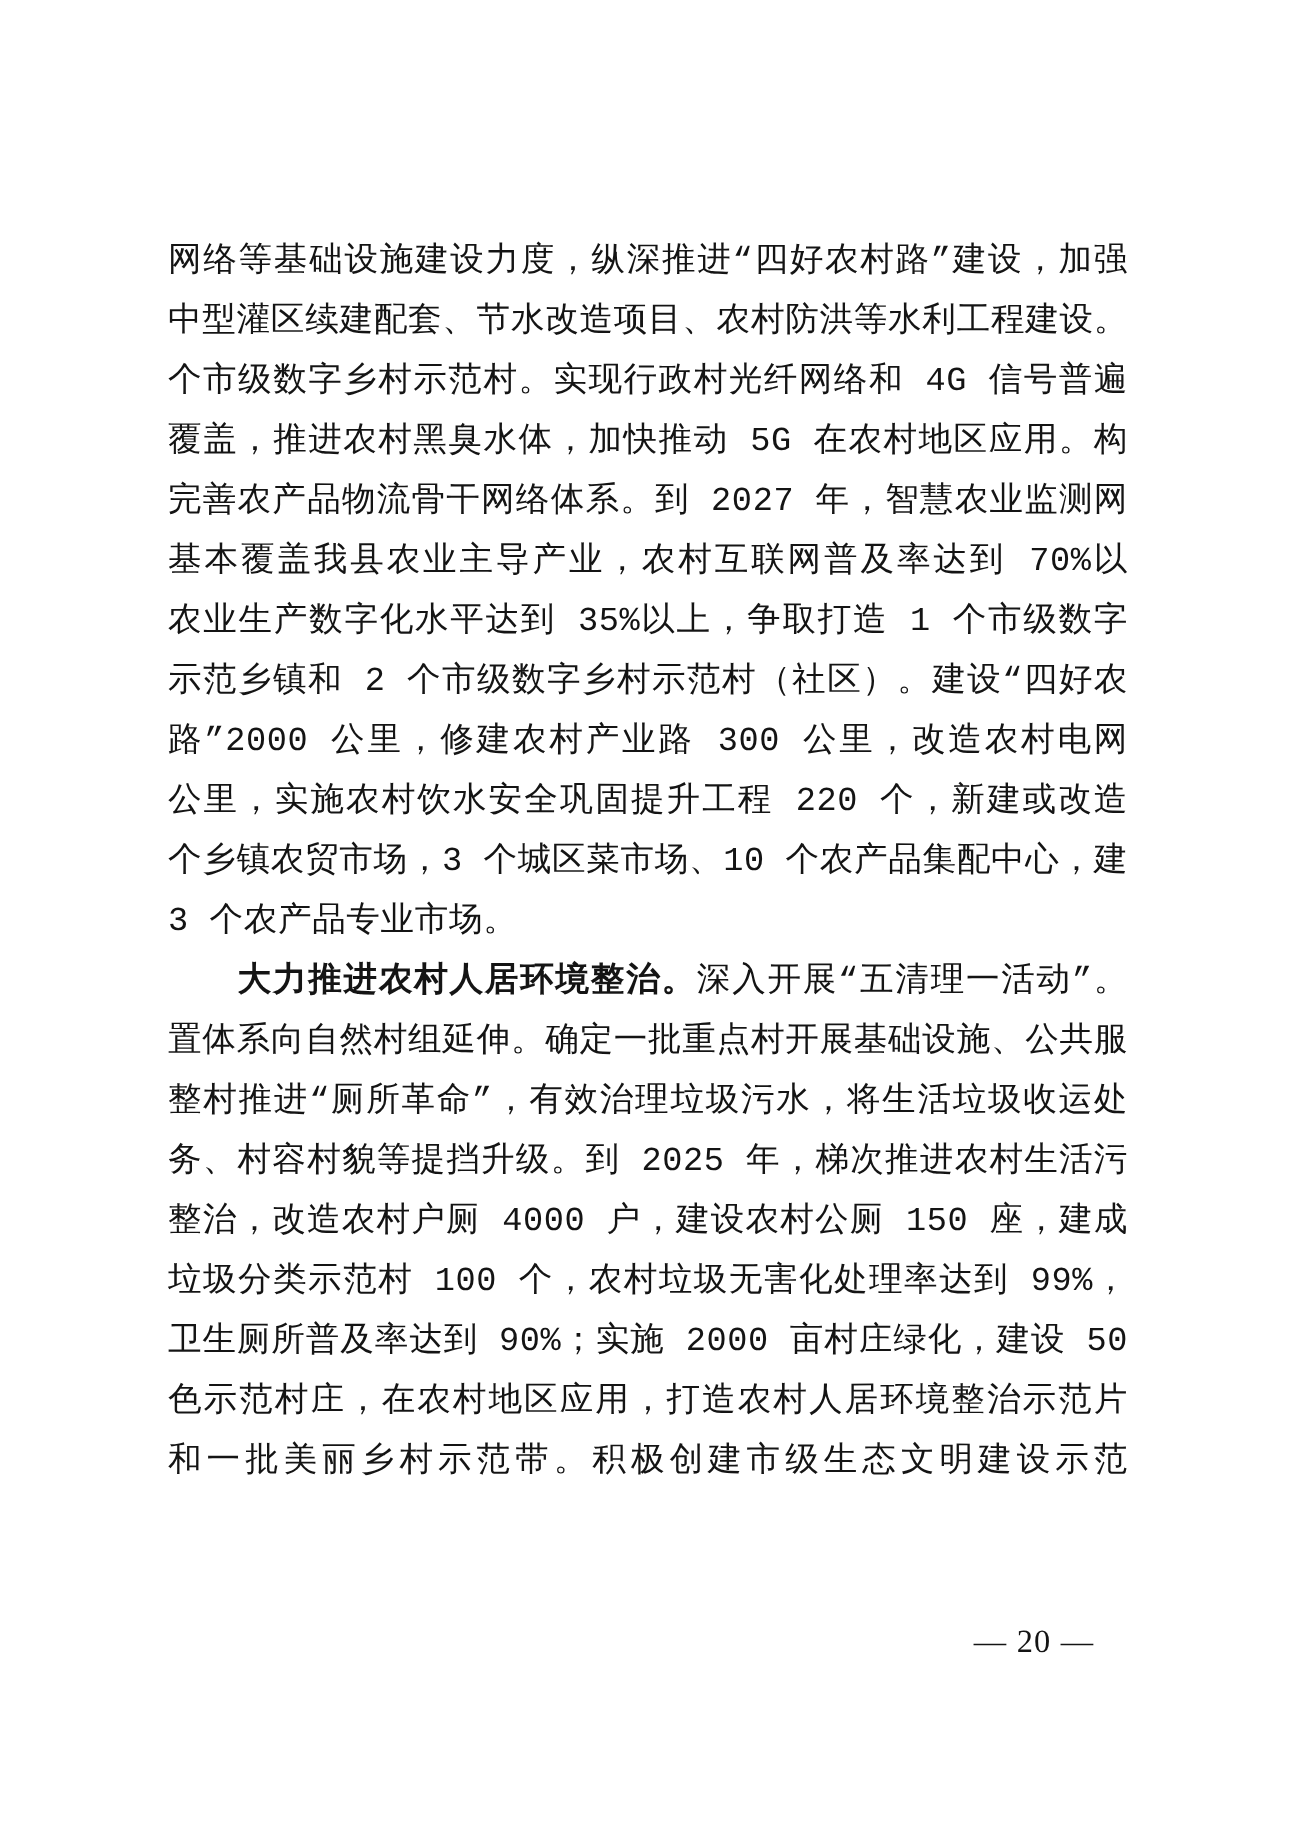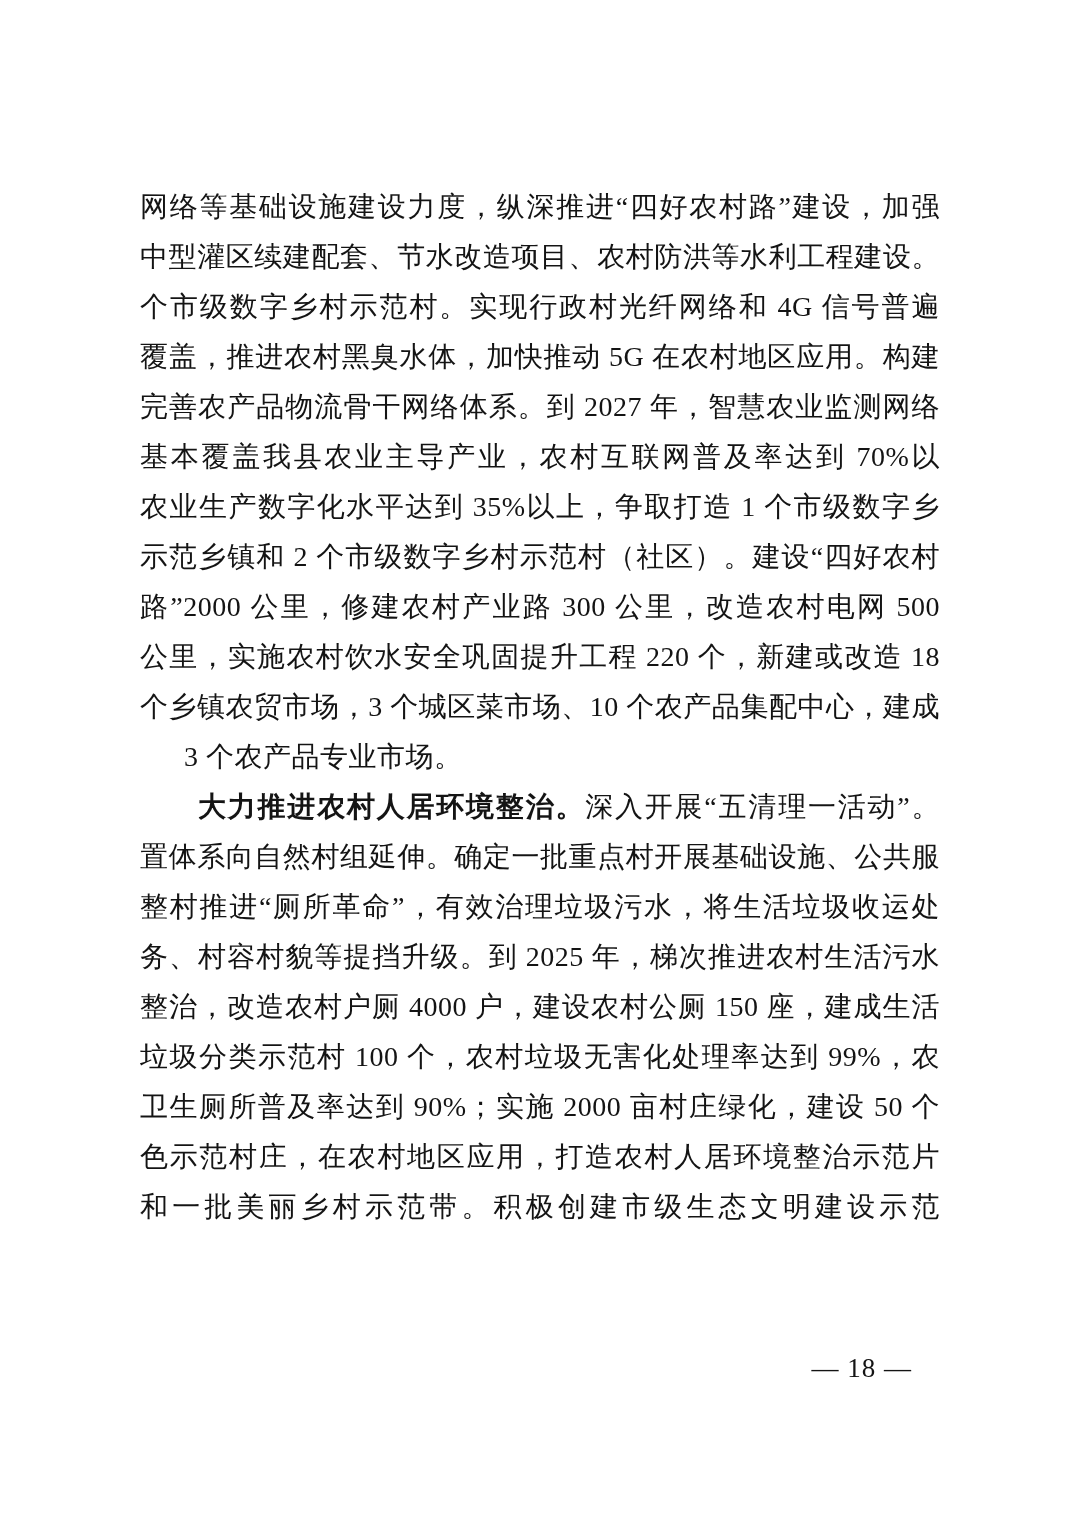--- a/index.html
+++ b/index.html
@@ -12,37 +12,37 @@
     width: 1074px;
     height: 1519px;
     background: #ffffff;
     overflow: hidden;
     font-family: "Liberation Serif", "DejaVu Serif", serif;
     color: #141414;
   }
   .text-block {
     position: absolute;
     left: 140px;
-    top: 182px;
+    top: 194px;
     width: 800px;
+    font-family: Liberation Mono, monospace;
   }
   .line {
     font-size: 28px;
     line-height: 50px;
     height: 50px;
     text-align: justify;
     text-align-last: justify;
     text-justify: inter-character;
     overflow: hidden;
     letter-spacing: 0.5px;
   }
   .line.partial {
     text-align: left;
     text-align-last: left;
-    margin-left: 44px;
   }
   .line.indent {
     text-indent: 58px;
   }
   .bold {
     font-weight: 700;
   }
   .footer {
     position: absolute;
     top: 1348px;
@@ -80,15 +80,15 @@
     <div class="line">整村推进“厕所革命”，有效治理垃圾污水，将生活垃圾收运处</div>
     <div class="line">务、村容村貌等提挡升级。到 2025 年，梯次推进农村生活污水</div>
     <div class="line">整治，改造农村户厕 4000 户，建设农村公厕 150 座，建成生活</div>
     <div class="line">垃圾分类示范村 100 个，农村垃圾无害化处理率达到 99%，农村</div>
     <div class="line">卫生厕所普及率达到 90%；实施 2000 亩村庄绿化，建设 50 个绿</div>
     <div class="line">色示范村庄，在农村地区应用，打造农村人居环境整治示范片</div>
     <div class="line">和一批美丽乡村示范带。积极创建市级生态文明建设示范县、“绿</div>
   </div>
 
   <div class="footer">
-    <span>— 18 —</span>
+    <span>— 20 —</span>
   </div>
 </div>
 
 </body></html>

